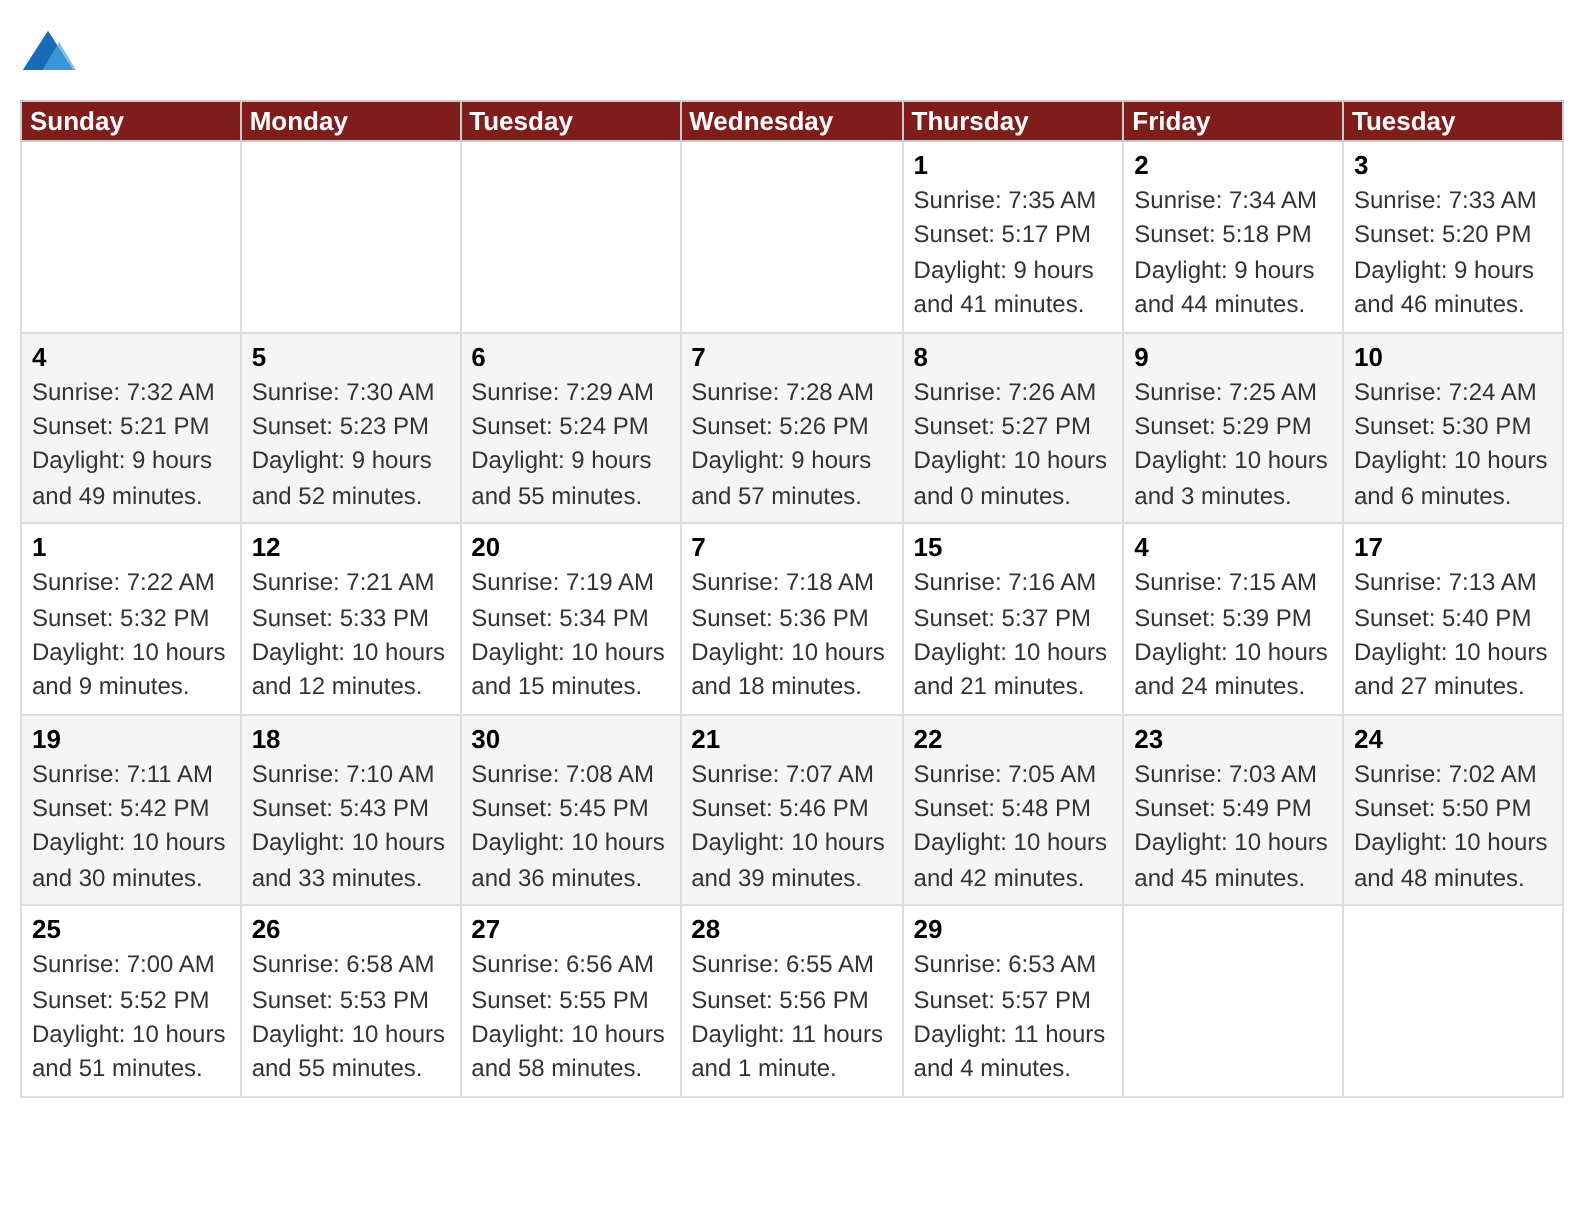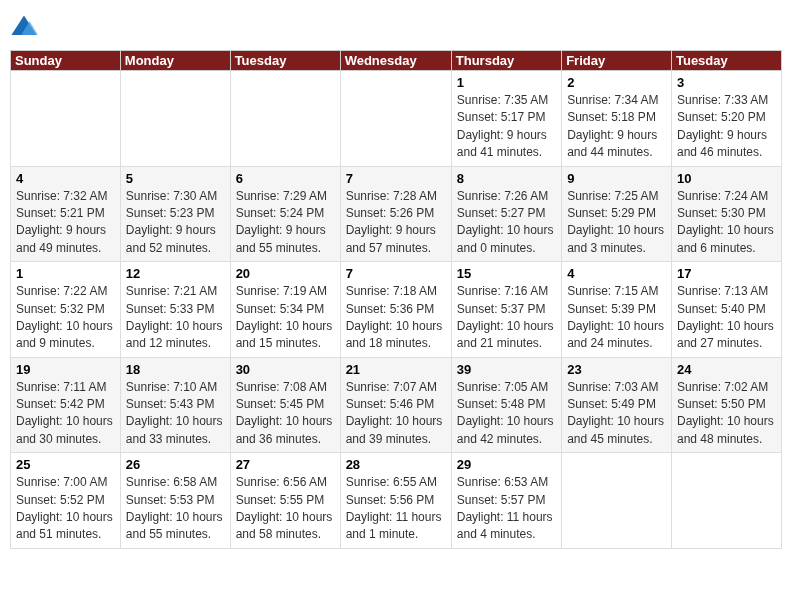--- a/index.html
+++ b/index.html
@@ -212,21 +212,21 @@
         </td>
         <td>
           <span class="day-num">30</span>
           <div class="day-info">Sunrise: 7:08 AM<br>Sunset: 5:45 PM<br>Daylight: 10 hours<br>and 36 minutes.</div>
         </td>
         <td>
           <span class="day-num">21</span>
           <div class="day-info">Sunrise: 7:07 AM<br>Sunset: 5:46 PM<br>Daylight: 10 hours<br>and 39 minutes.</div>
         </td>
         <td>
-          <span class="day-num">39</span>
+          <span class="day-num">22</span>
           <div class="day-info">Sunrise: 7:05 AM<br>Sunset: 5:48 PM<br>Daylight: 10 hours<br>and 42 minutes.</div>
         </td>
         <td>
           <span class="day-num">23</span>
           <div class="day-info">Sunrise: 7:03 AM<br>Sunset: 5:49 PM<br>Daylight: 10 hours<br>and 45 minutes.</div>
         </td>
         <td>
           <span class="day-num">24</span>
           <div class="day-info">Sunrise: 7:02 AM<br>Sunset: 5:50 PM<br>Daylight: 10 hours<br>and 48 minutes.</div>
         </td>

